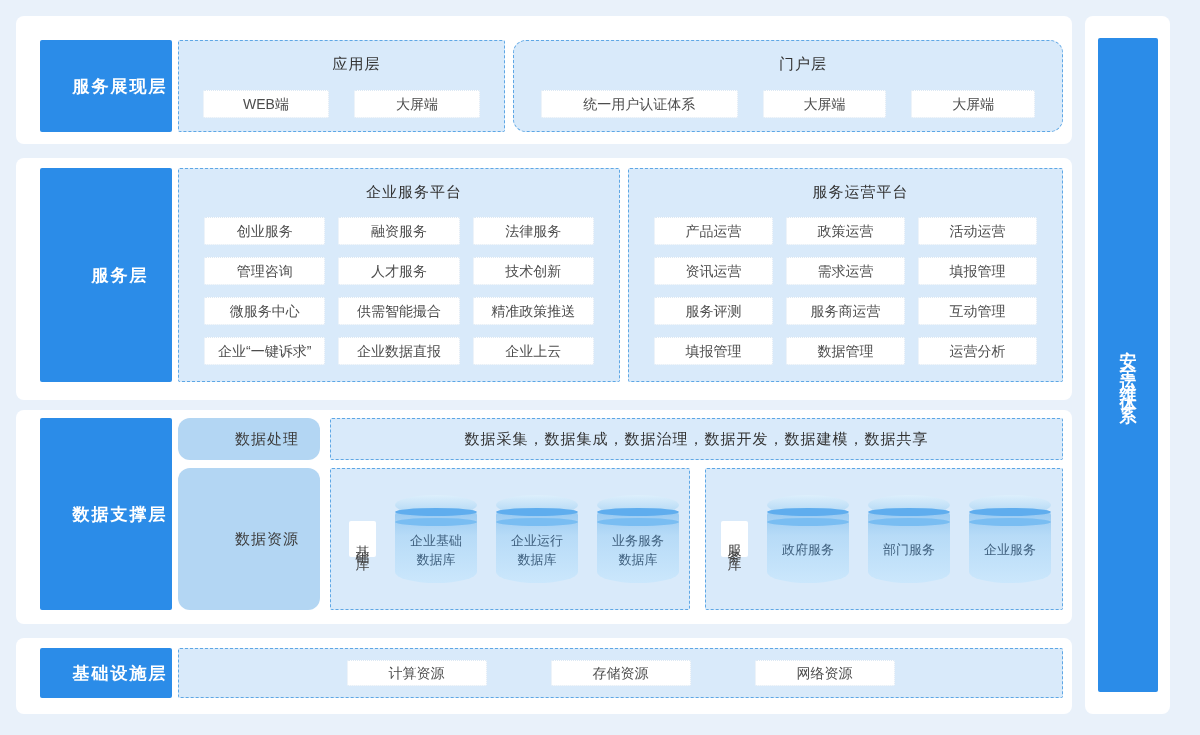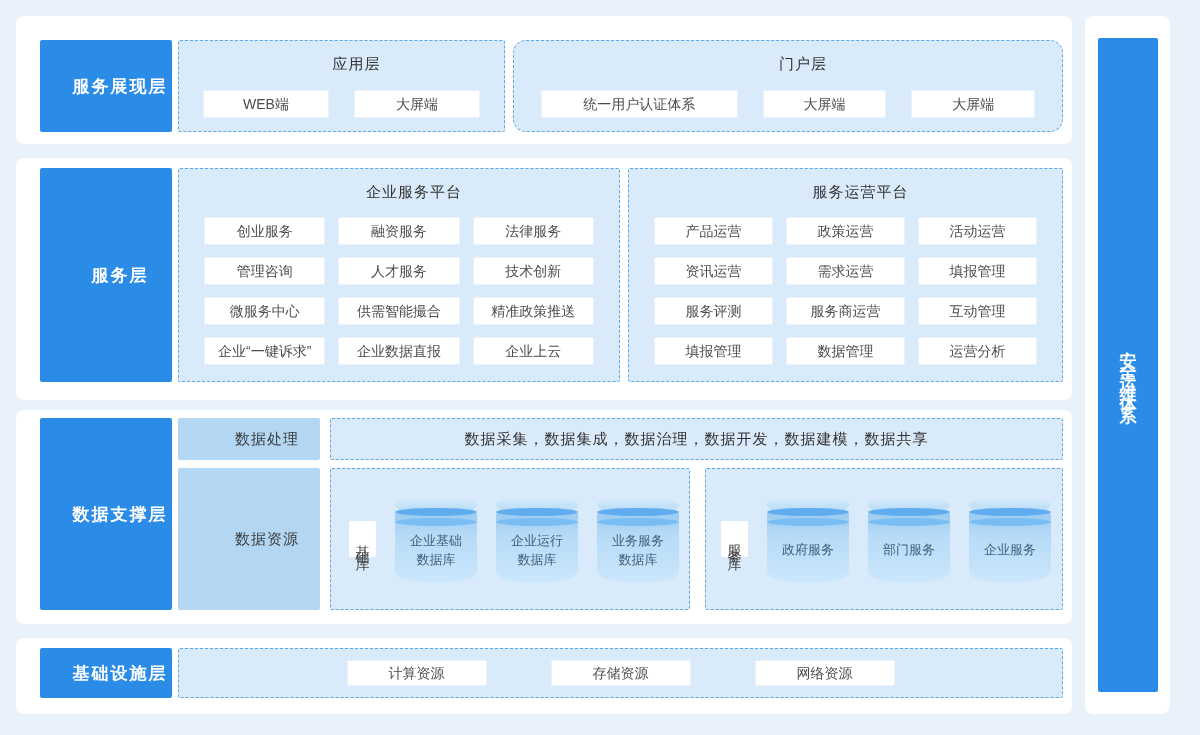--- a/index.html
+++ b/index.html
@@ -38,21 +38,21 @@
   .chip-wide { flex:1.6 !important; }
 
   
   #panel-enterprise { flex:0 0 442px; }
   #panel-operation { flex:1; }
   .chip-grid { display:grid; grid-template-columns:repeat(3,1fr); gap:12px 13px; padding:15px 25px 0; }
 
   
   .data-col2 { flex:0 0 142px; display:flex; flex-direction:column; gap:8px; }
   .solid-box { background:#b3d6f3; color:#3c3c3c; display:flex; align-items:center;
-               justify-content:center; font-size:15px; border-radius:2px; letter-spacing:1px;padding-left:36px; }
+               justify-content:center; font-size:15px; border-radius:12px; letter-spacing:1px;padding-left:36px; }
   .box-processing { height:42px; }
   .box-resource { flex:1; }
   .data-col3 { flex:1; display:flex; flex-direction:column; gap:8px; margin-left:4px; }
   .strip-panel { height:42px; display:flex; align-items:center; justify-content:center;
                  font-size:15px; color:#333; letter-spacing:1px; }
   .db-row { flex:1; display:flex; gap:15px; }
   .db-panel { display:flex; align-items:center; gap:19px; padding:0 8px 0 18px; }
   #panel-basedb { flex:0 0 360px; }
   #panel-servicedb { flex:1; padding-left:15px; }
 

